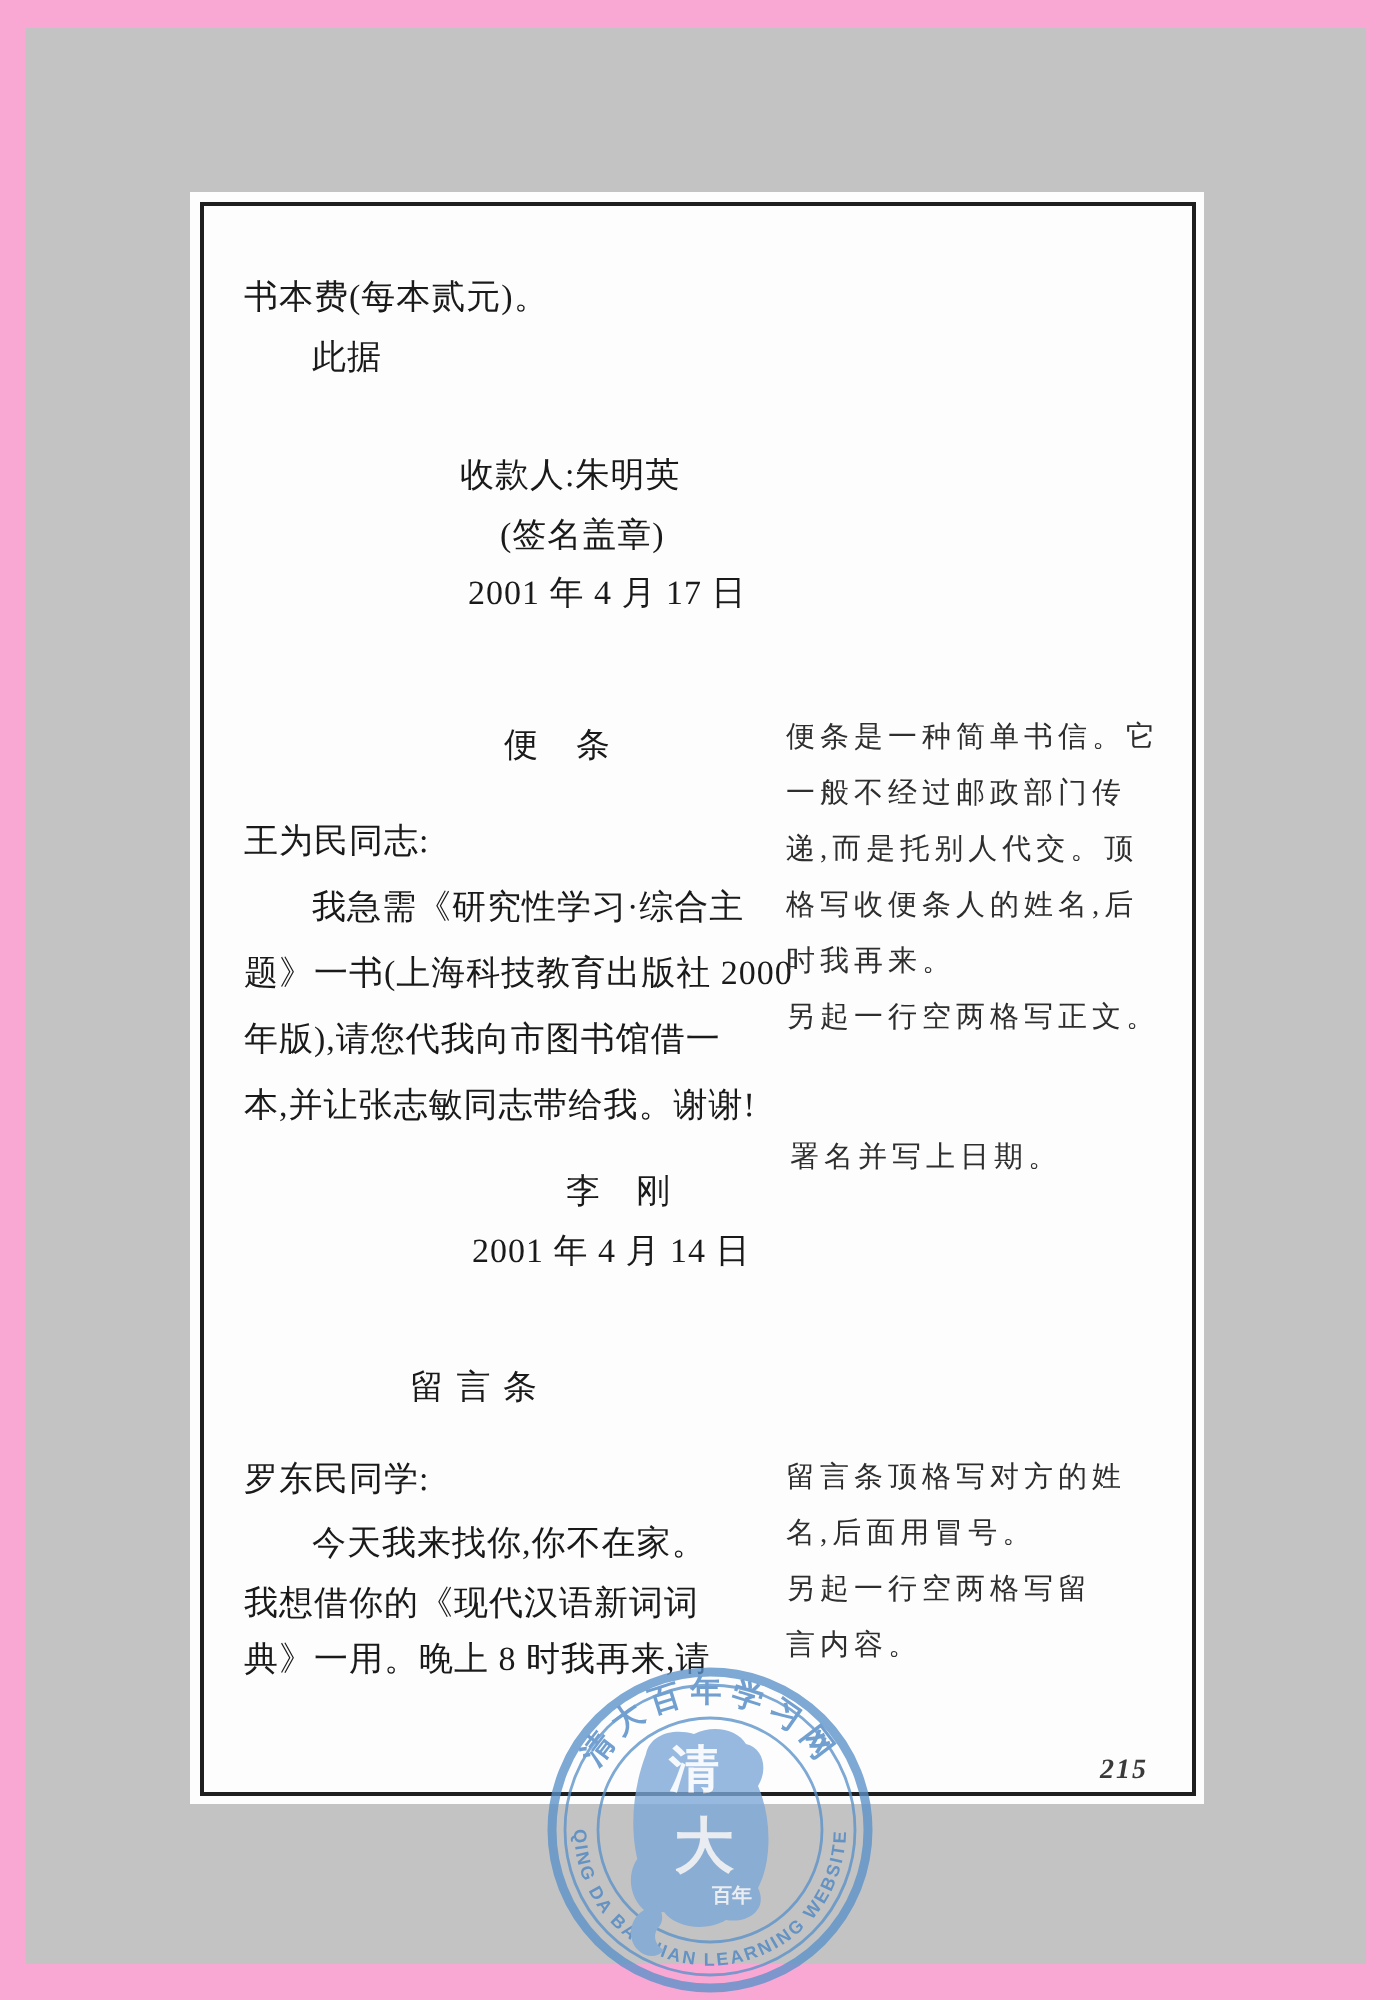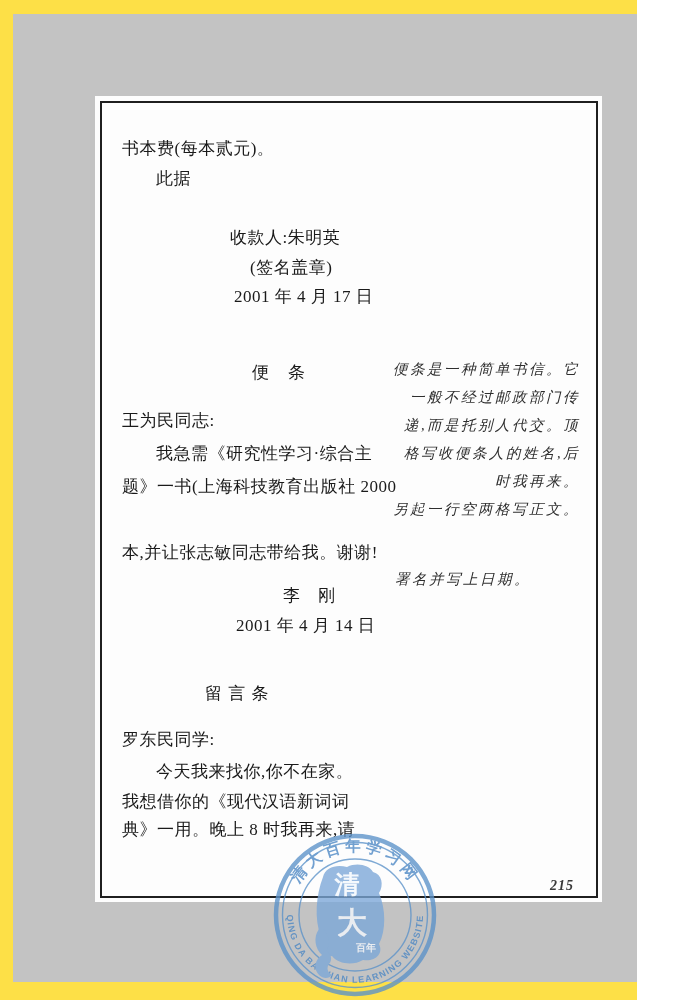--- a/index.html
+++ b/index.html
@@ -1,18 +1,18 @@
 <!DOCTYPE html>
 <html><head>
 <meta charset="utf-8">
 <style>
   html,body{margin:0;padding:0;}
   .canvas{
-    position:relative; width:637px; height:1000px;
-    background:#fde047; overflow:hidden;
+    position:relative; width:700px; height:1000px;
+    background:#f9a8d4; overflow:hidden;
     font-family:"Liberation Serif","DejaVu Serif",serif;
   }
   .gray-mat{
     position:absolute; left:13px; top:14px; width:670px; height:968px;
     background:#c3c3c3;
   }
   .book-page{
     position:absolute; left:95px; top:96px; width:507px; height:806px;
     background:#fdfdfd;
   }
@@ -22,21 +22,21 @@
   }
   .t{
     position:absolute; white-space:nowrap;
     font-size:17px; line-height:20px; letter-spacing:0.5px;
     color:#1a1a1a;
   }
   .ttl{ letter-spacing:1px;font-family:Liberation Serif, serif; }
   .ann{
     position:absolute; white-space:nowrap;
     font-size:14.5px; line-height:28px; letter-spacing:2.5px;
-    font-style:italic; color:#2e2e2e;text-align:right;
+    color:#2e2e2e;
   }
   .pageno{
     position:absolute; left:550px; top:868px;
     font-size:14px; font-style:italic; font-weight:bold;
     color:#3a3a3a; letter-spacing:1px;margin-top:10px;
   }
   .watermark{
     position:absolute; left:255px; top:815px; width:200px; height:200px;
     opacity:0.78; pointer-events:none;
   }
@@ -55,20 +55,21 @@
   <div class="t" style="left:122px;top:139px">书本费(每本贰元)。</div>
   <div class="t" style="left:156px;top:169px">此据</div>
   <div class="t" style="left:230px;top:228px">收款人:朱明英</div>
   <div class="t" style="left:250px;top:258px">(签名盖章)</div>
   <div class="t" style="left:234px;top:287px">2001 年 4 月 17 日</div>
 
   <div class="t ttl" style="left:252px;top:363px">便　条</div>
   <div class="t" style="left:122px;top:411px">王为民同志:</div>
   <div class="t" style="left:156px;top:444px">我急需《研究性学习·综合主</div>
   <div class="t" style="left:122px;top:477px">题》一书(上海科技教育出版社 2000</div>
+  <div class="t" style="left:122px;top:510px">年版),请您代我向市图书馆借一</div>
   <div class="t" style="left:122px;top:543px">本,并让张志敏同志带给我。谢谢!</div>
   <div class="t" style="left:283px;top:586px">李　刚</div>
   <div class="t" style="left:236px;top:616px">2001 年 4 月 14 日</div>
 
   <div class="t ttl" style="left:205px;top:684px">留 言 条</div>
   <div class="t" style="left:122px;top:730px">罗东民同学:</div>
   <div class="t" style="left:122px;top:792px">我想借你的《现代汉语新词词</div>
   <div class="t" style="left:156px;top:762px">今天我来找你,你不在家。</div>
   <div class="t" style="left:122px;top:820px">典》一用。晚上 8 时我再来,请</div>
 
@@ -76,20 +77,26 @@
     <div>便条是一种简单书信。它</div>
     <div>一般不经过邮政部门传</div>
     <div>递,而是托别人代交。顶</div>
     <div>格写收便条人的姓名,后</div>
     <div>时我再来。</div>
     <div>另起一行空两格写正文。</div>
   </div>
 
   <div class="ann" style="left:395px;top:565px">署名并写上日期。</div>
 
+  <div class="ann" style="left:393px;top:725px">
+    <div>留言条顶格写对方的姓</div>
+    <div>名,后面用冒号。</div>
+    <div>另起一行空两格写留</div>
+    <div>言内容。</div>
+  </div>
 
   <div class="pageno">215</div>
 
   <svg class="watermark" viewBox="-100 -100 200 200">
     <defs>
       <path id="wm-top-arc" d="M -55,-33 A 64,64 0 0 1 55,-33" fill="none"></path>
       <path id="wm-bottom-arc" d="M -67,-11.8 A 68,68 0 1 0 67,-11.8" fill="none"></path>
     </defs>
     <circle cx="0" cy="0" r="79" fill="none" stroke="#5b92c9" stroke-width="4.5"></circle>
     <circle cx="0" cy="0" r="72.5" fill="none" stroke="#5b92c9" stroke-width="1.4"></circle>

